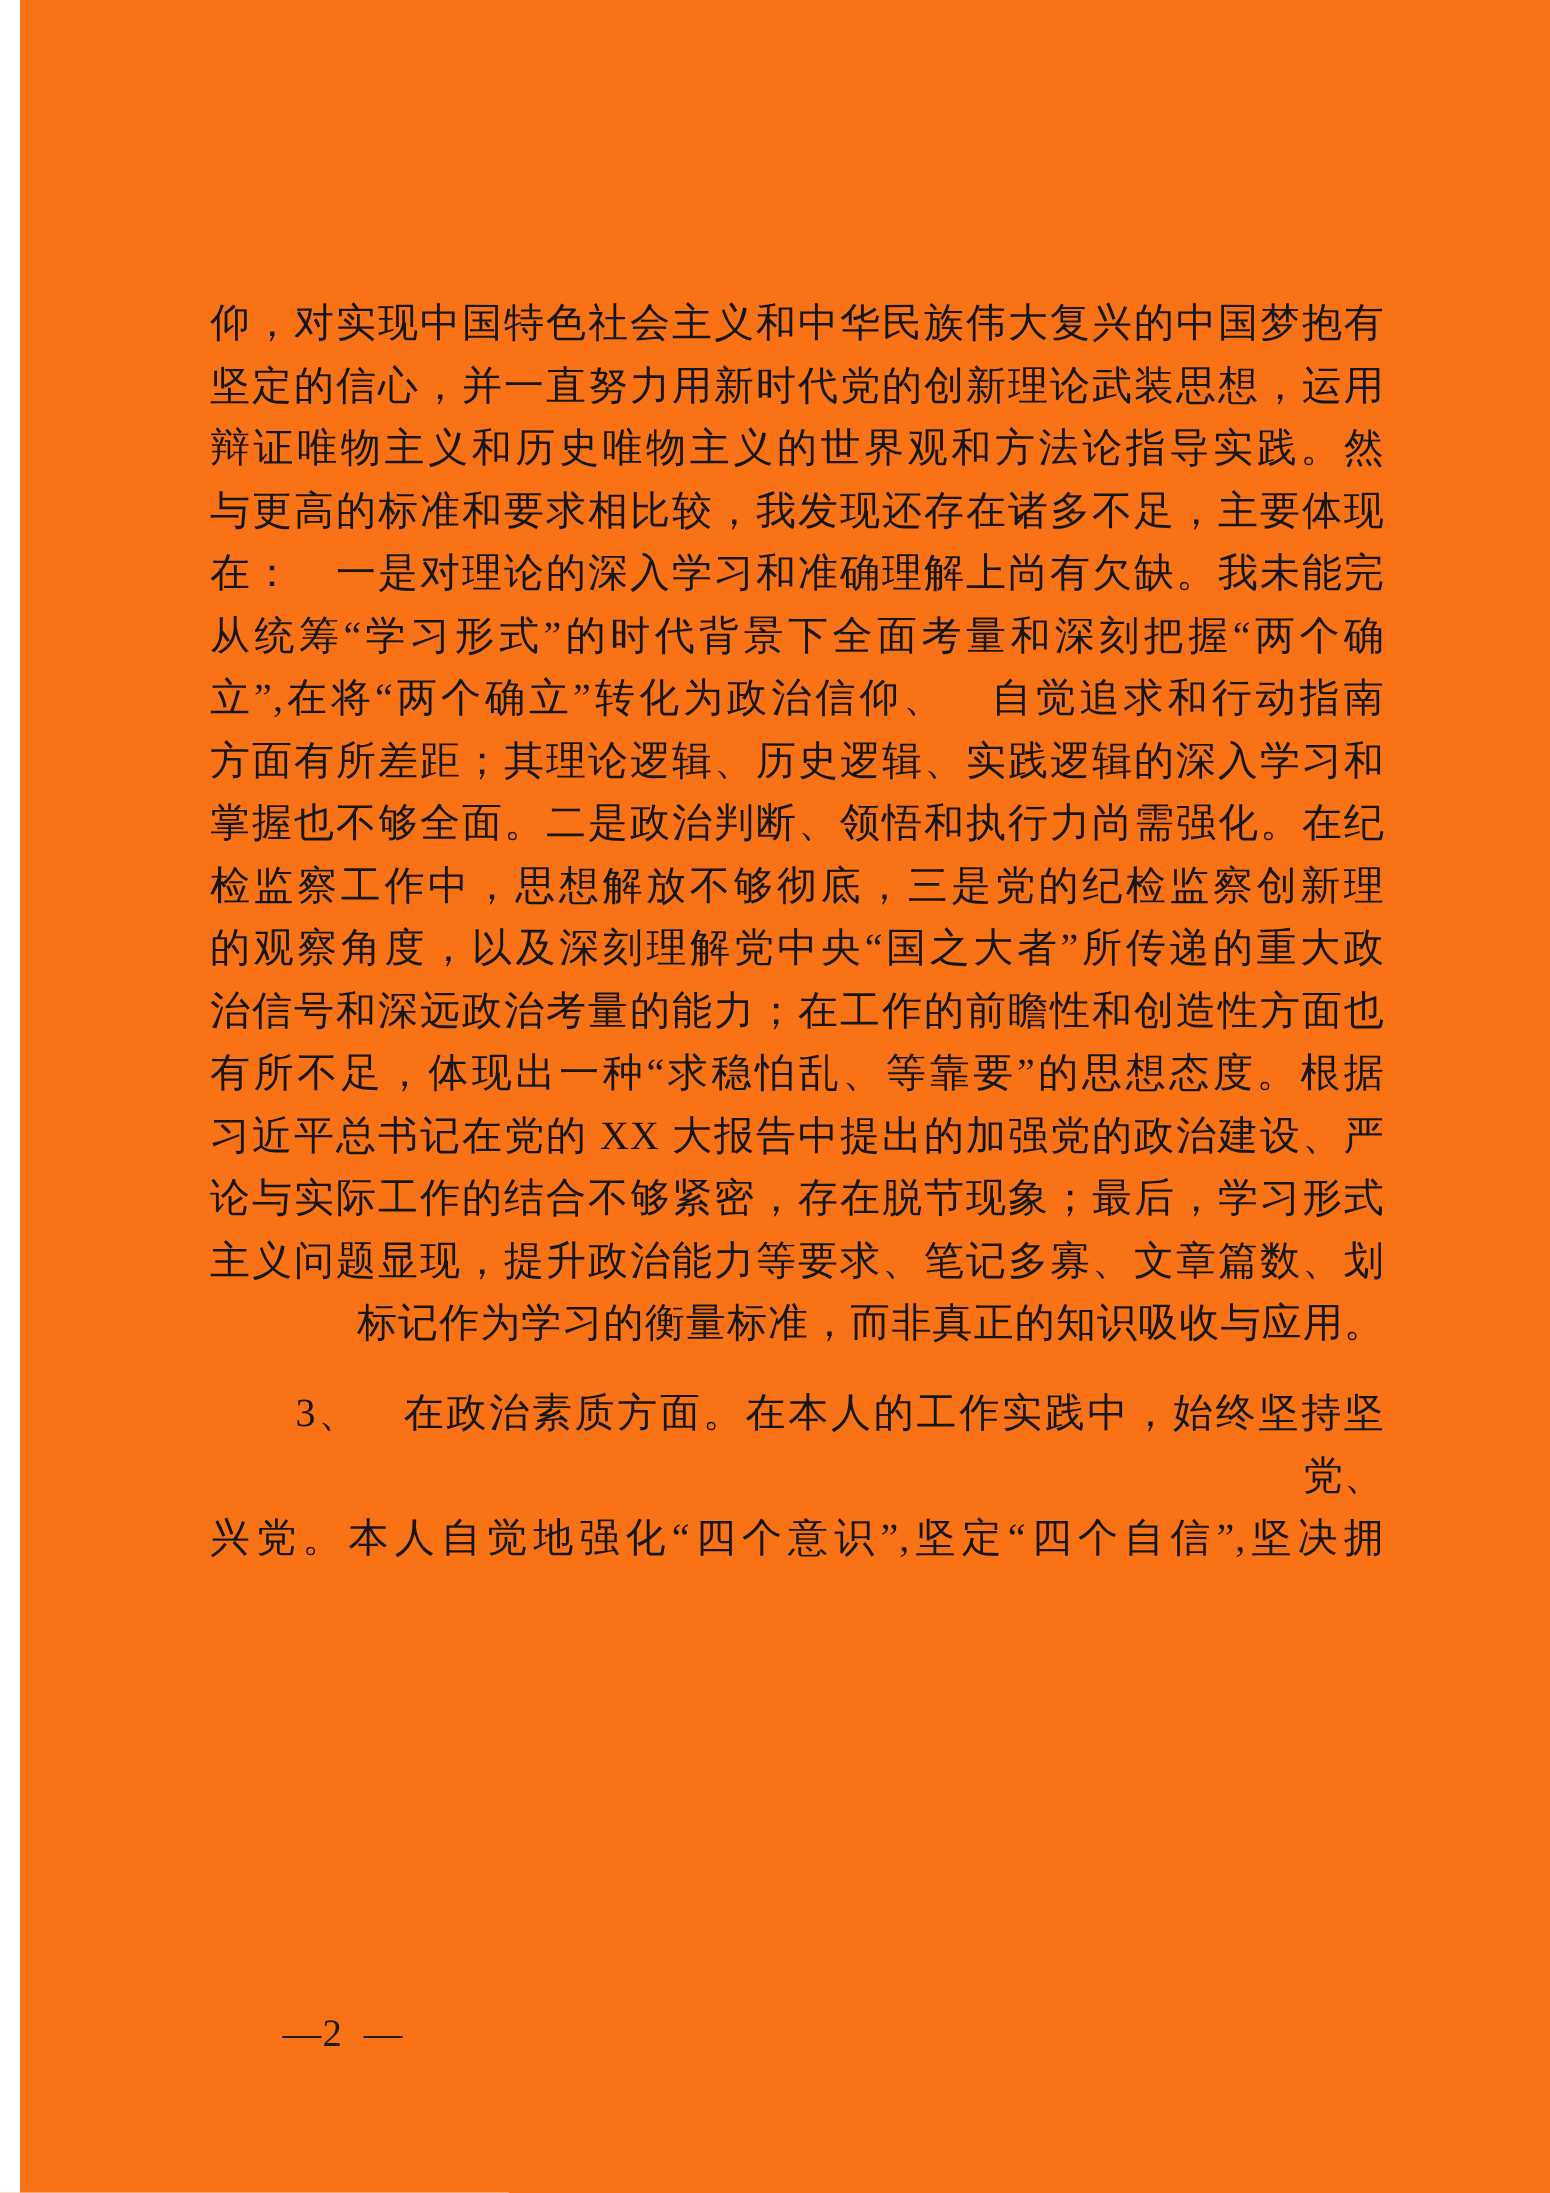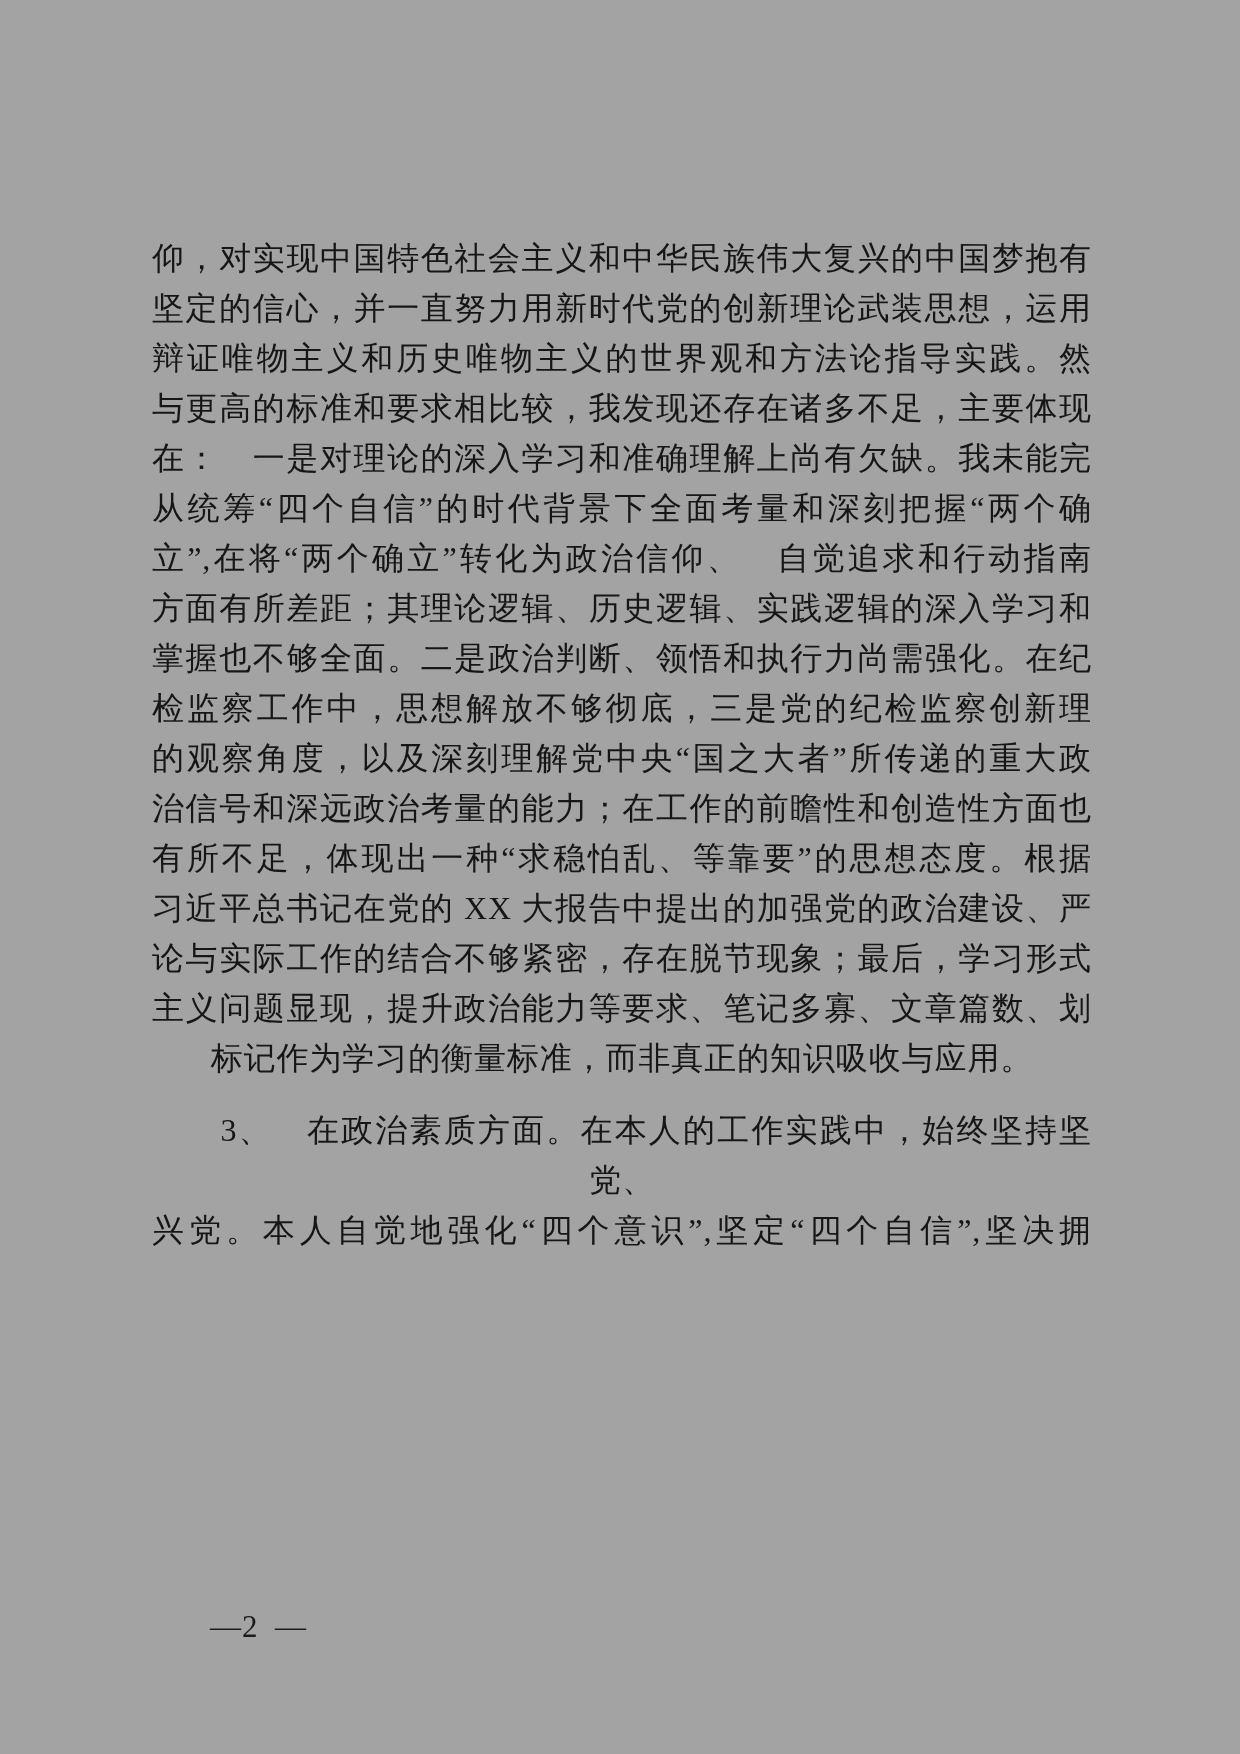--- a/index.html
+++ b/index.html
@@ -11,39 +11,40 @@
     position: relative;
     width: 1240px;
     height: 1754px;
     overflow: hidden;
     font-family: "Liberation Serif", serif;
     color: #161616;
   }
   .page {
     position: absolute;
     inset: 0;
-    background: #a3a3a3;
+    background: #f97316;
+    margin-left: 16px;
   }
   .doc-body {
     position: absolute;
     left: 152px;
     top: 233px;
     width: 940px;
   }
   .paragraph + .paragraph {
     margin-top: 22px;
   }
   .line {
     height: 50px;
     line-height: 50px;
     font-size: 32px;
     letter-spacing: 0.9px;
     white-space: normal;
     overflow: hidden;
-    text-align: center;
+    text-align: right;
   }
   .line.fill {
     text-align: justify;
     text-align-last: justify;
   }
   .page-footer {
     position: absolute;
     left: 210px;
     top: 1607px;
     height: 40px;
@@ -57,21 +58,21 @@
 <body>
 
 <main class="page">
   <section class="doc-body">
       <div class="paragraph">
         <div class="line fill">仰，对实现中国特色社会主义和中华民族伟大复兴的中国梦抱有</div>
         <div class="line fill">坚定的信心，并一直努力用新时代党的创新理论武装思想，运用</div>
         <div class="line fill">辩证唯物主义和历史唯物主义的世界观和方法论指导实践。然而，</div>
         <div class="line fill">与更高的标准和要求相比较，我发现还存在诸多不足，主要体现</div>
         <div class="line fill">在：　一是对理论的深入学习和准确理解上尚有欠缺。我未能完全</div>
-        <div class="line fill">从统筹“四个自信”的时代背景下全面考量和深刻把握“两个确</div>
+        <div class="line fill">从统筹“学习形式”的时代背景下全面考量和深刻把握“两个确</div>
         <div class="line fill">立”,在将“两个确立”转化为政治信仰、　自觉追求和行动指南</div>
         <div class="line fill">方面有所差距；其理论逻辑、历史逻辑、实践逻辑的深入学习和</div>
         <div class="line fill">掌握也不够全面。二是政治判断、领悟和执行力尚需强化。在纪</div>
         <div class="line fill">检监察工作中，思想解放不够彻底，三是党的纪检监察创新理</div>
         <div class="line fill">的观察角度，以及深刻理解党中央“国之大者”所传递的重大政</div>
         <div class="line fill">治信号和深远政治考量的能力；在工作的前瞻性和创造性方面也</div>
         <div class="line fill">有所不足，体现出一种“求稳怕乱、等靠要”的思想态度。根据</div>
         <div class="line fill">习近平总书记在党的 XX 大报告中提出的加强党的政治建设、严</div>
         <div class="line fill">论与实际工作的结合不够紧密，存在脱节现象；最后，学习形式</div>
         <div class="line fill">主义问题显现，提升政治能力等要求、笔记多寡、文章篇数、划线</div>

